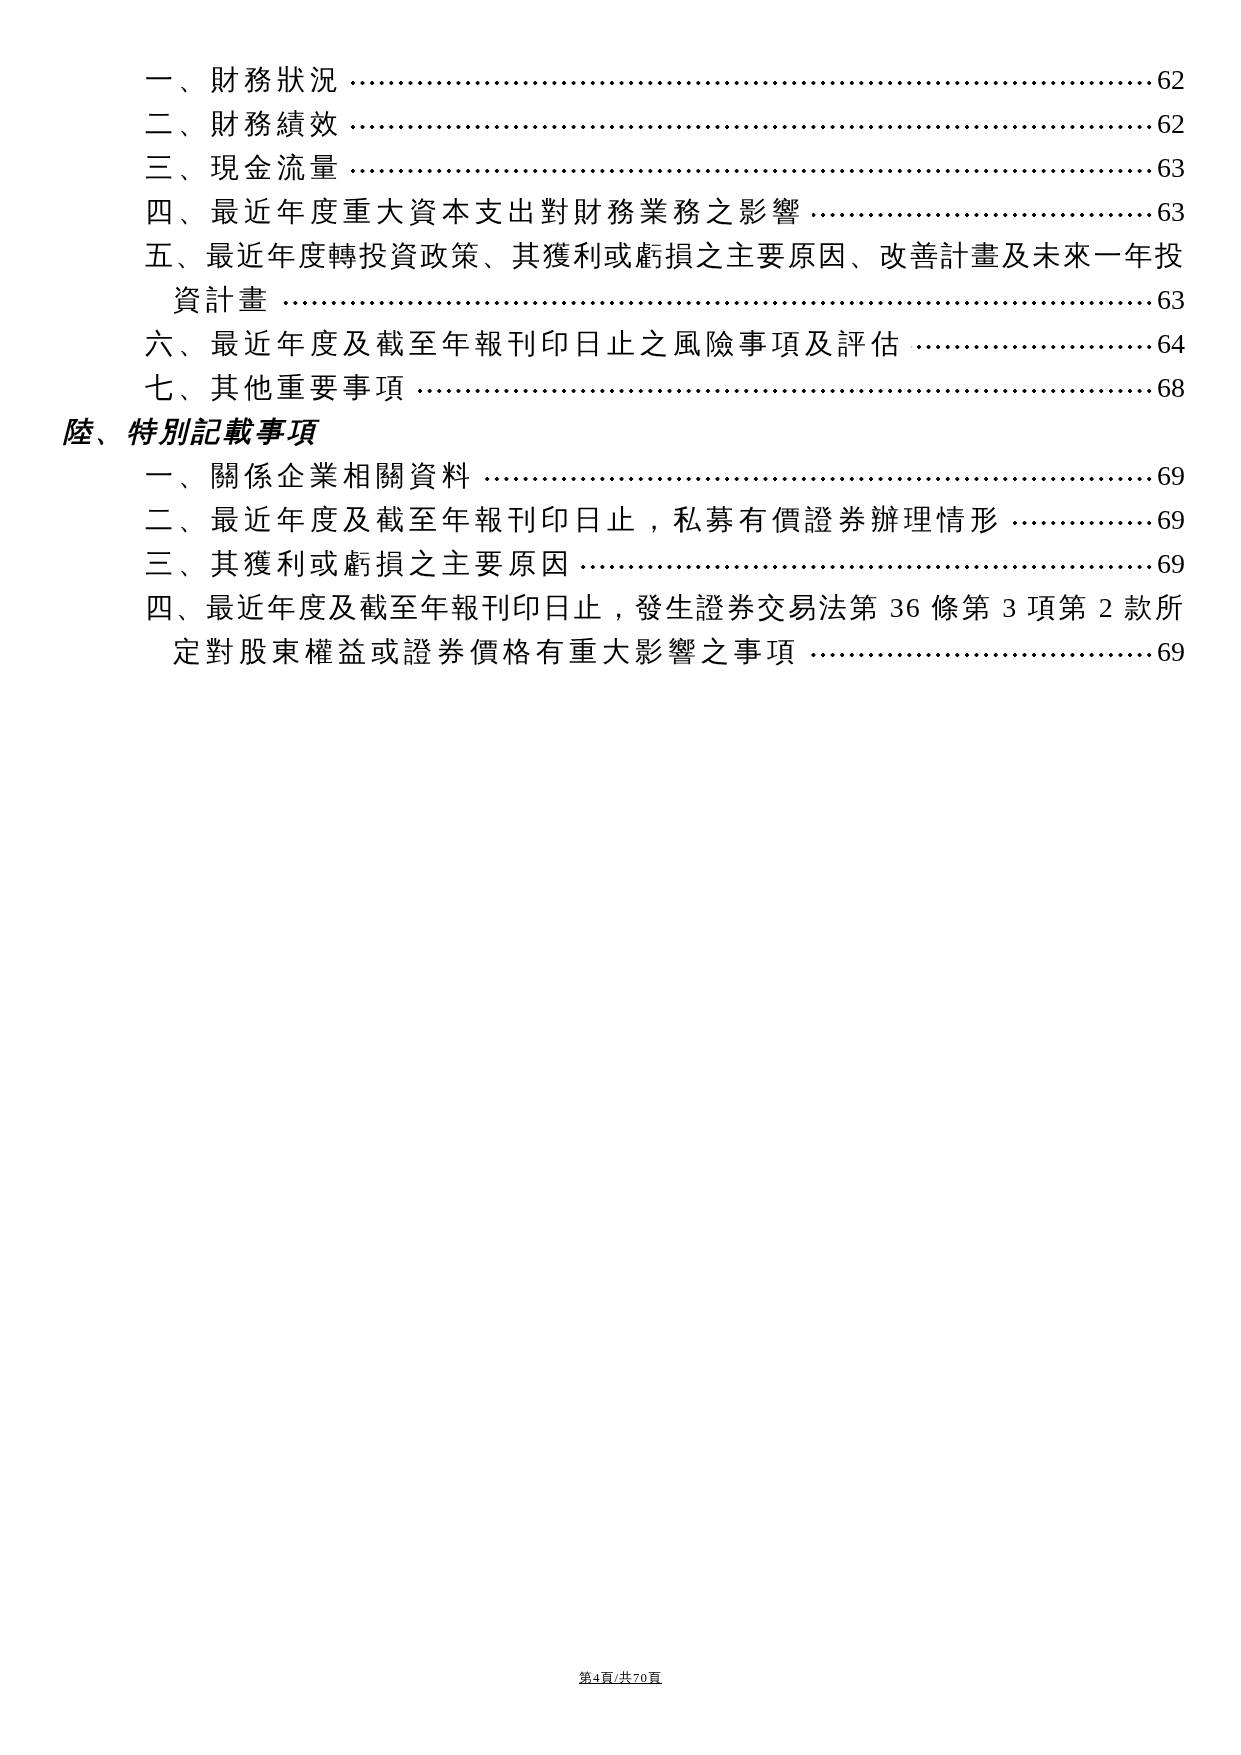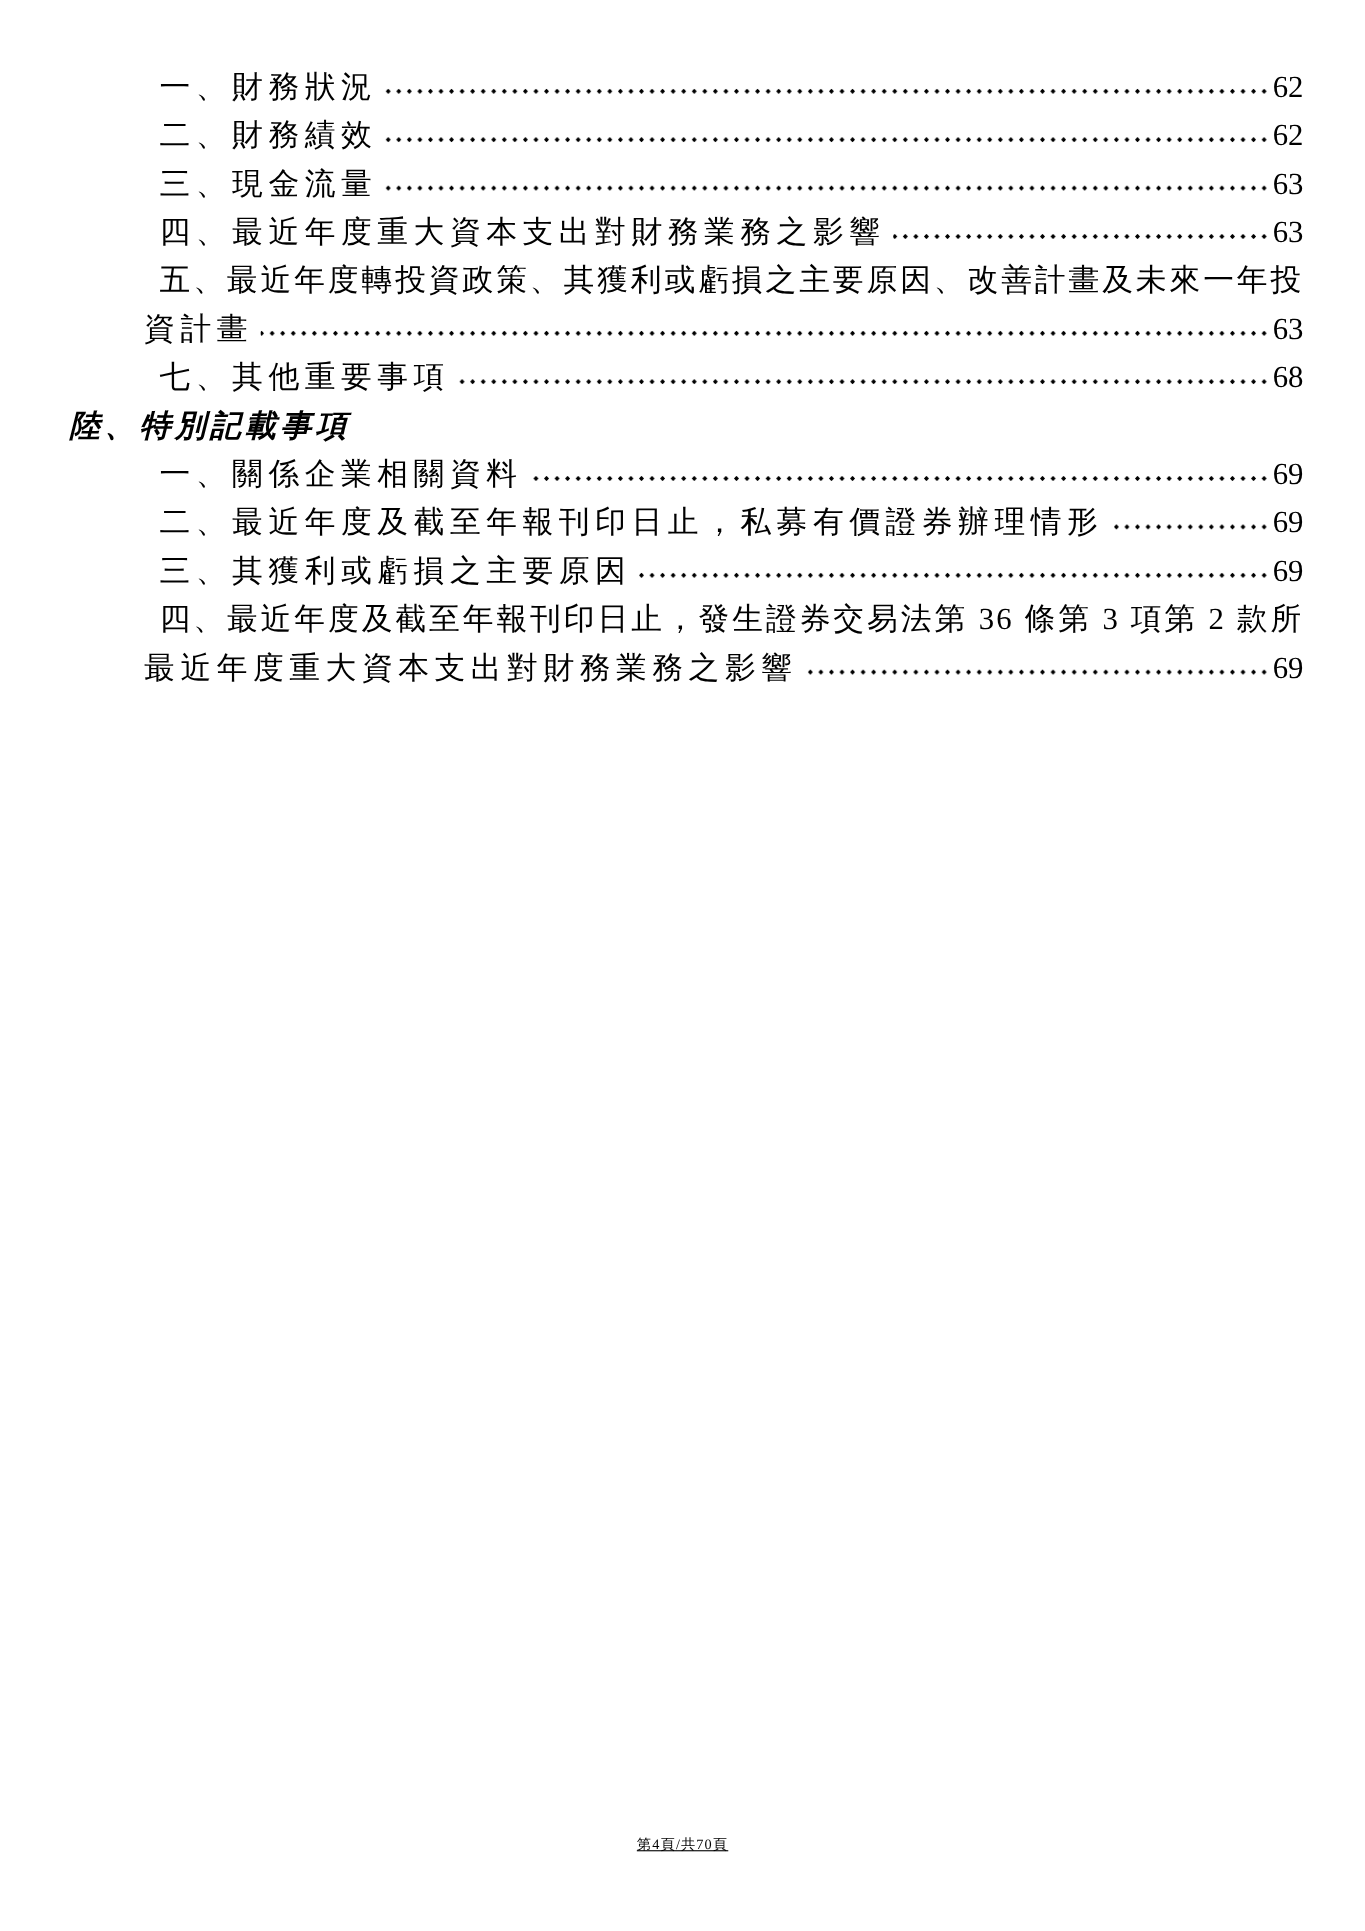--- a/index.html
+++ b/index.html
@@ -20,21 +20,21 @@
   }
   .row {
     display: flex;
     align-items: baseline;
     height: 44px;
     line-height: 44px;
     font-size: 28px;
     letter-spacing: 5px;
   }
   .row.indent-1 { margin-left: 82px; justify-content: flex-end; }
-  .row.indent-2 { margin-left: 68px; }
+  .row.indent-2 { margin-left: 110px; }
   .row.bold {
     font-weight: bold;
     letter-spacing: 4px;
     font-style: italic;
   }
   .row.justify {
     display: block;
     letter-spacing: 2px;
     text-align: justify;
     text-align-last: justify;
@@ -96,20 +96,25 @@
         <span class="leader"></span>
         <span class="pagenum">63</span>
       </div>
       <div class="row indent-1 justify"><span class="entry-text">五、最近年度轉投資政策、其獲利或虧損之主要原因、改善計畫及未來一年投</span></div>
       <div class="row indent-2">
         <span class="entry-text">資計畫</span>
         <span class="leader"></span>
         <span class="pagenum">63</span>
       </div>
       <div class="row indent-1">
+        <span class="entry-text">六、最近年度及截至年報刊印日止之風險事項及評估</span>
+        <span class="leader"></span>
+        <span class="pagenum">64</span>
+      </div>
+      <div class="row indent-1">
         <span class="entry-text">七、其他重要事項</span>
         <span class="leader"></span>
         <span class="pagenum">68</span>
       </div>
       <div class="row indent-0 bold">
         <span class="entry-text">陸、特別記載事項</span>
       </div>
       <div class="row indent-1">
         <span class="entry-text">一、關係企業相關資料</span>
         <span class="leader"></span>
@@ -120,21 +125,21 @@
         <span class="leader"></span>
         <span class="pagenum">69</span>
       </div>
       <div class="row indent-1">
         <span class="entry-text">三、其獲利或虧損之主要原因</span>
         <span class="leader"></span>
         <span class="pagenum">69</span>
       </div>
       <div class="row indent-1 justify"><span class="entry-text">四、最近年度及截至年報刊印日止，發生證券交易法第 36 條第 3 項第 2 款所</span></div>
       <div class="row indent-2">
-        <span class="entry-text">最近年度重大資本支出對財務業務之影響</span>
+        <span class="entry-text">定對股東權益或證券價格有重大影響之事項</span>
         <span class="leader"></span>
         <span class="pagenum">69</span>
       </div>
     </main>
   <footer class="footer">
     <span class="footer-text">第4頁/共70頁</span>
   </footer>
 </div>
 
 </body></html>

